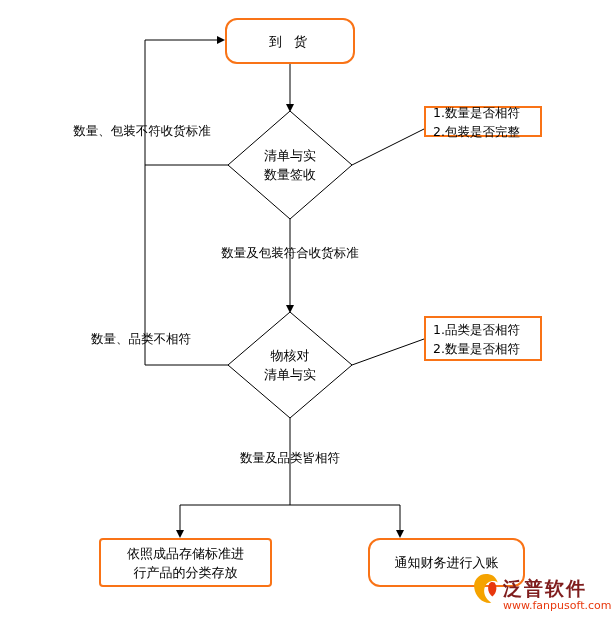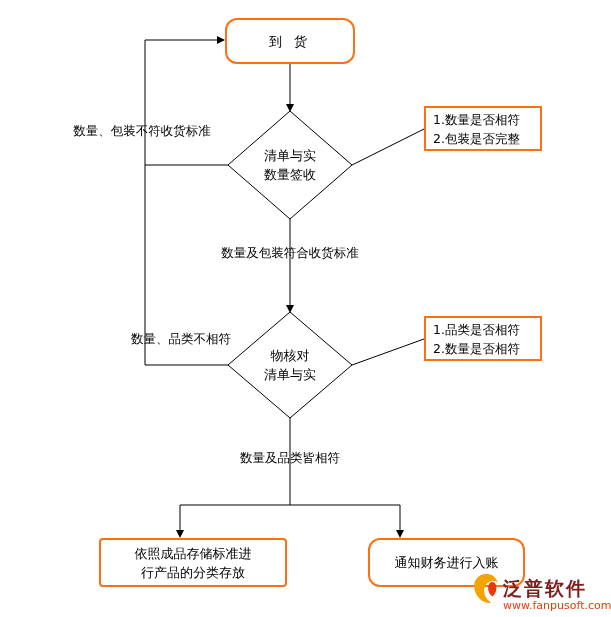--- a/index.html
+++ b/index.html
@@ -59,41 +59,41 @@
 
   <div class="node rounded" style="left:225px;top:18px;width:130px;height:46px;letter-spacing:4px;">
     <span>到 货</span>
   </div>
 
   <div class="dtext line2blk" style="left:230px;top:146px;width:120px;">
     <span>清单与实</span>
     <span>数量签收</span>
   </div>
 
-  <div class="node note line2blk" style="left:424px;top:106px;width:118px;height:45px;">
+  <div class="node note line2blk" style="left:424px;top:106px;width:118px;height:31px;">
     <span>1.数量是否相符</span>
     <span>2.包装是否完整</span>
   </div>
 
   <div class="dtext line2blk" style="left:230px;top:346px;width:120px;">
     <span>物核对</span>
     <span>清单与实</span>
   </div>
 
   <div class="node note line2blk" style="left:424px;top:316px;width:118px;height:45px;">
     <span>1.品类是否相符</span>
     <span>2.数量是否相符</span>
   </div>
 
   <div class="label" style="left:42px;top:123px;width:200px;">数量、包装不符收货标准</div>
   <div class="label" style="left:190px;top:245px;width:200px;">数量及包装符合收货标准</div>
-  <div class="label" style="left:31px;top:331px;width:200px;text-align:right;">数量、品类不相符</div>
+  <div class="label" style="left:41px;top:331px;width:200px;">数量、品类不相符</div>
   <div class="label" style="left:190px;top:450px;width:200px;">数量及品类皆相符</div>
 
-  <div class="node soft line2blk" style="left:99px;top:538px;width:188px;height:49px;">
+  <div class="node soft line2blk" style="left:99px;top:538px;width:173px;height:49px;">
     <span style="display:block;">
       <span style="display:block;">依照成品存储标准进</span>
       <span style="display:block;">行产品的分类存放</span>
     </span>
   </div>
 
   <div class="node rounded" style="left:320px;top:538px;width:157px;height:49px;margin-left:48px;">
     <span>通知财务进行入账</span>
   </div>
 

